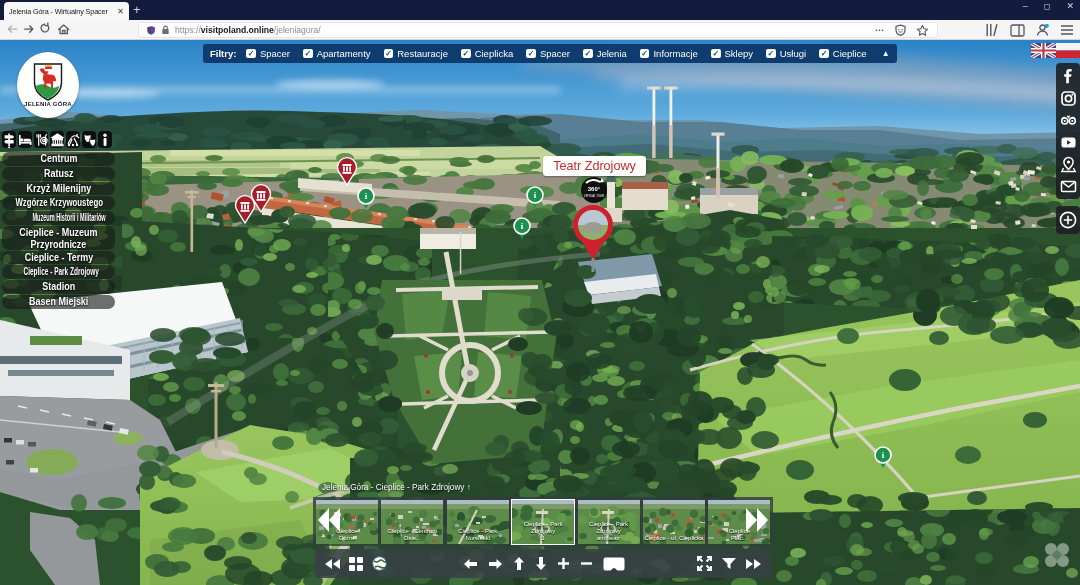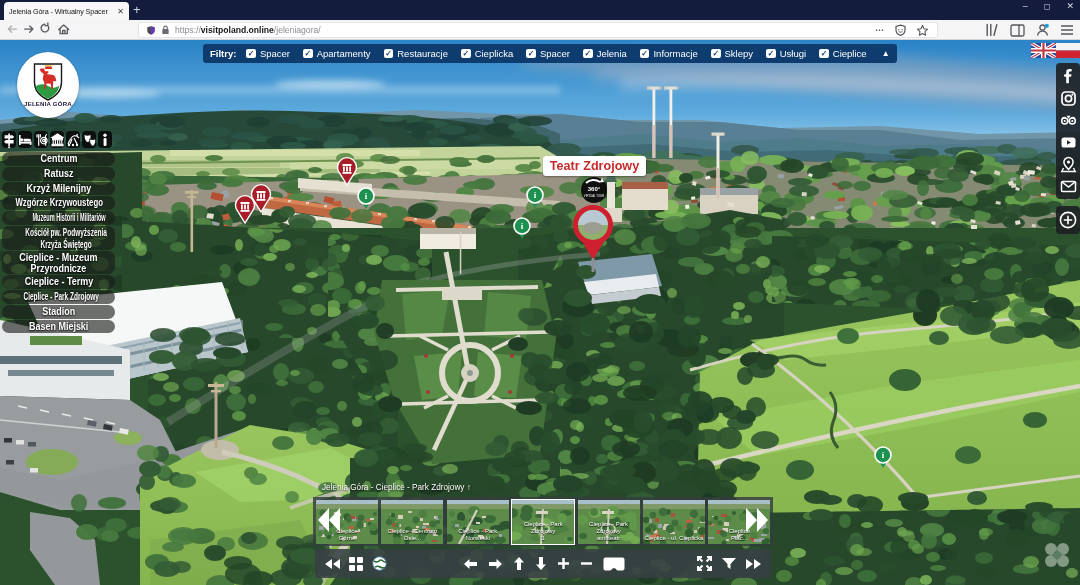--- a/index.html
+++ b/index.html
@@ -28,21 +28,21 @@
 .logo{position:absolute;left:17px;top:52px;width:62px;height:66px;background:#fff;border-radius:50%;box-shadow:0 1px 3px rgba(0,0,0,.3);display:flex;align-items:center;justify-content:center}
 .iconrow{position:absolute;left:2px;top:131px;display:flex;gap:2px}
 .ic7{width:14px;height:17px;background:rgba(8,8,8,.88);border-radius:4px;display:inline-flex;align-items:center;justify-content:center}
 .menu{position:absolute;left:2px;top:152px;width:113px}
 .mi{background:rgba(24,27,24,.62);border-radius:7px;color:#fff;font-weight:bold;font-size:10.2px;text-align:center;line-height:13.5px;height:13.8px;margin-bottom:1px;text-shadow:0 1px 2px rgba(0,0,0,.85),0 0 2px rgba(0,0,0,.6);overflow:hidden;white-space:nowrap}
 .mi2{height:23.6px;line-height:11.6px;padding-top:1px}
 .mt{display:inline-block;transform-origin:50% 50%;text-align:center}
 .social{position:absolute;left:1056px;top:63px;width:24px;background:rgba(28,31,34,.9);border-radius:4px;display:flex;flex-direction:column;align-items:center;padding:2px 0}
 .sic{height:22px;display:flex;align-items:center;justify-content:center}
 .socplus{position:absolute;left:1056px;top:206px;width:24px;height:28px;background:rgba(28,31,34,.9);border-radius:4px;display:flex;align-items:center;justify-content:center}
-.tlabel{position:absolute;left:543px;top:156px;width:103px;height:20px;background:#fff;border-radius:3px;color:#c62b2b;font-weight:bold;font-size:12.6px;display:flex;align-items:center;justify-content:center;box-shadow:0 1px 2px rgba(0,0,0,.35)}
+.tlabel{position:absolute;left:543px;top:156px;width:103px;height:20px;background:#fff;border-radius:3px;color:#c62b2b;font-weight:normal;font-size:12.6px;display:flex;align-items:center;justify-content:center;box-shadow:0 1px 2px rgba(0,0,0,.35)}
 .caption{position:absolute;left:322px;top:483px;color:#fff;font-size:8.2px;text-shadow:0 1px 2px rgba(0,0,0,.8)}
 .thumbstrip{position:absolute;left:313px;top:497px;width:460px;height:49px;background:rgba(52,60,64,.82);display:flex;align-items:center;padding:0 3px;gap:3.4px}
 .thumb{position:relative;width:62px;height:44px;flex:0 0 auto;overflow:hidden}
 .thumb.sel{outline:1.6px solid #fff;z-index:2}
 .tcap{position:absolute;left:1px;right:1px;bottom:2px;color:#fff;font-size:6px;line-height:6.8px;text-align:center;text-shadow:0 1px 1px #000}
 .bigarrow{position:absolute;top:505px;z-index:3}
 .bigarrow.left{left:316px}
 .bigarrow.right{left:744px}
 .ctrlbar{position:absolute;left:315px;top:549px;width:456px;height:29px;background:rgba(56,64,68,.88);border-radius:2px;display:flex;align-items:center}
 .cg1{display:flex;align-items:center;gap:9px;margin-left:9px}
@@ -2690,21 +2690,20 @@
           <rect x="5.6" y="6" width="2.9" height="8" rx="1.2" fill="#fff"></rect>
         </svg>
       </span>
     </div>
 <div class="menu">
       <div class="mi"><span class="mt" style="transform:scaleX(0.880)">Centrum</span></div>
       <div class="mi"><span class="mt" style="transform:scaleX(0.880)">Ratusz</span></div>
       <div class="mi"><span class="mt" style="transform:scaleX(0.880)">Krzyż Milenijny</span></div>
       <div class="mi"><span class="mt" style="transform:scaleX(0.765)">Wzgórze Krzywoustego</span></div>
       <div class="mi"><span class="mt" style="transform:scaleX(0.546)">Muzeum Historii i Militariów</span></div>
-      <div class="mi mi2"><span class="mt" style="transform:scaleX(0.637)">Kościół pw. Podwyższenia<br>Krzyża Świętego</span></div>
       <div class="mi mi2"><span class="mt" style="transform:scaleX(0.880)">Cieplice - Muzeum<br>Przyrodnicze</span></div>
       <div class="mi"><span class="mt" style="transform:scaleX(0.880)">Cieplice - Termy</span></div>
       <div class="mi"><span class="mt" style="transform:scaleX(0.637)">Cieplice - Park Zdrojowy</span></div>
       <div class="mi"><span class="mt" style="transform:scaleX(0.880)">Stadion</span></div>
       <div class="mi"><span class="mt" style="transform:scaleX(0.880)">Basen Miejski</span></div>
     </div>
 <div class="social">
       <span class="sic">
         <svg width="19" height="19" viewBox="0 0 19 19">
           <path d="M12.6 4.4 h-1.8 c-.5 0 -.9 .4 -.9 1 v1.8 h2.6 l-.4 2.5 h-2.2 v6.5 h-2.7 v-6.5 h-2 v-2.5 h2 v-2 c0 -2 1.2 -3.2 3.1 -3.2 l2.3 .1 Z" fill="#fff"></path>

